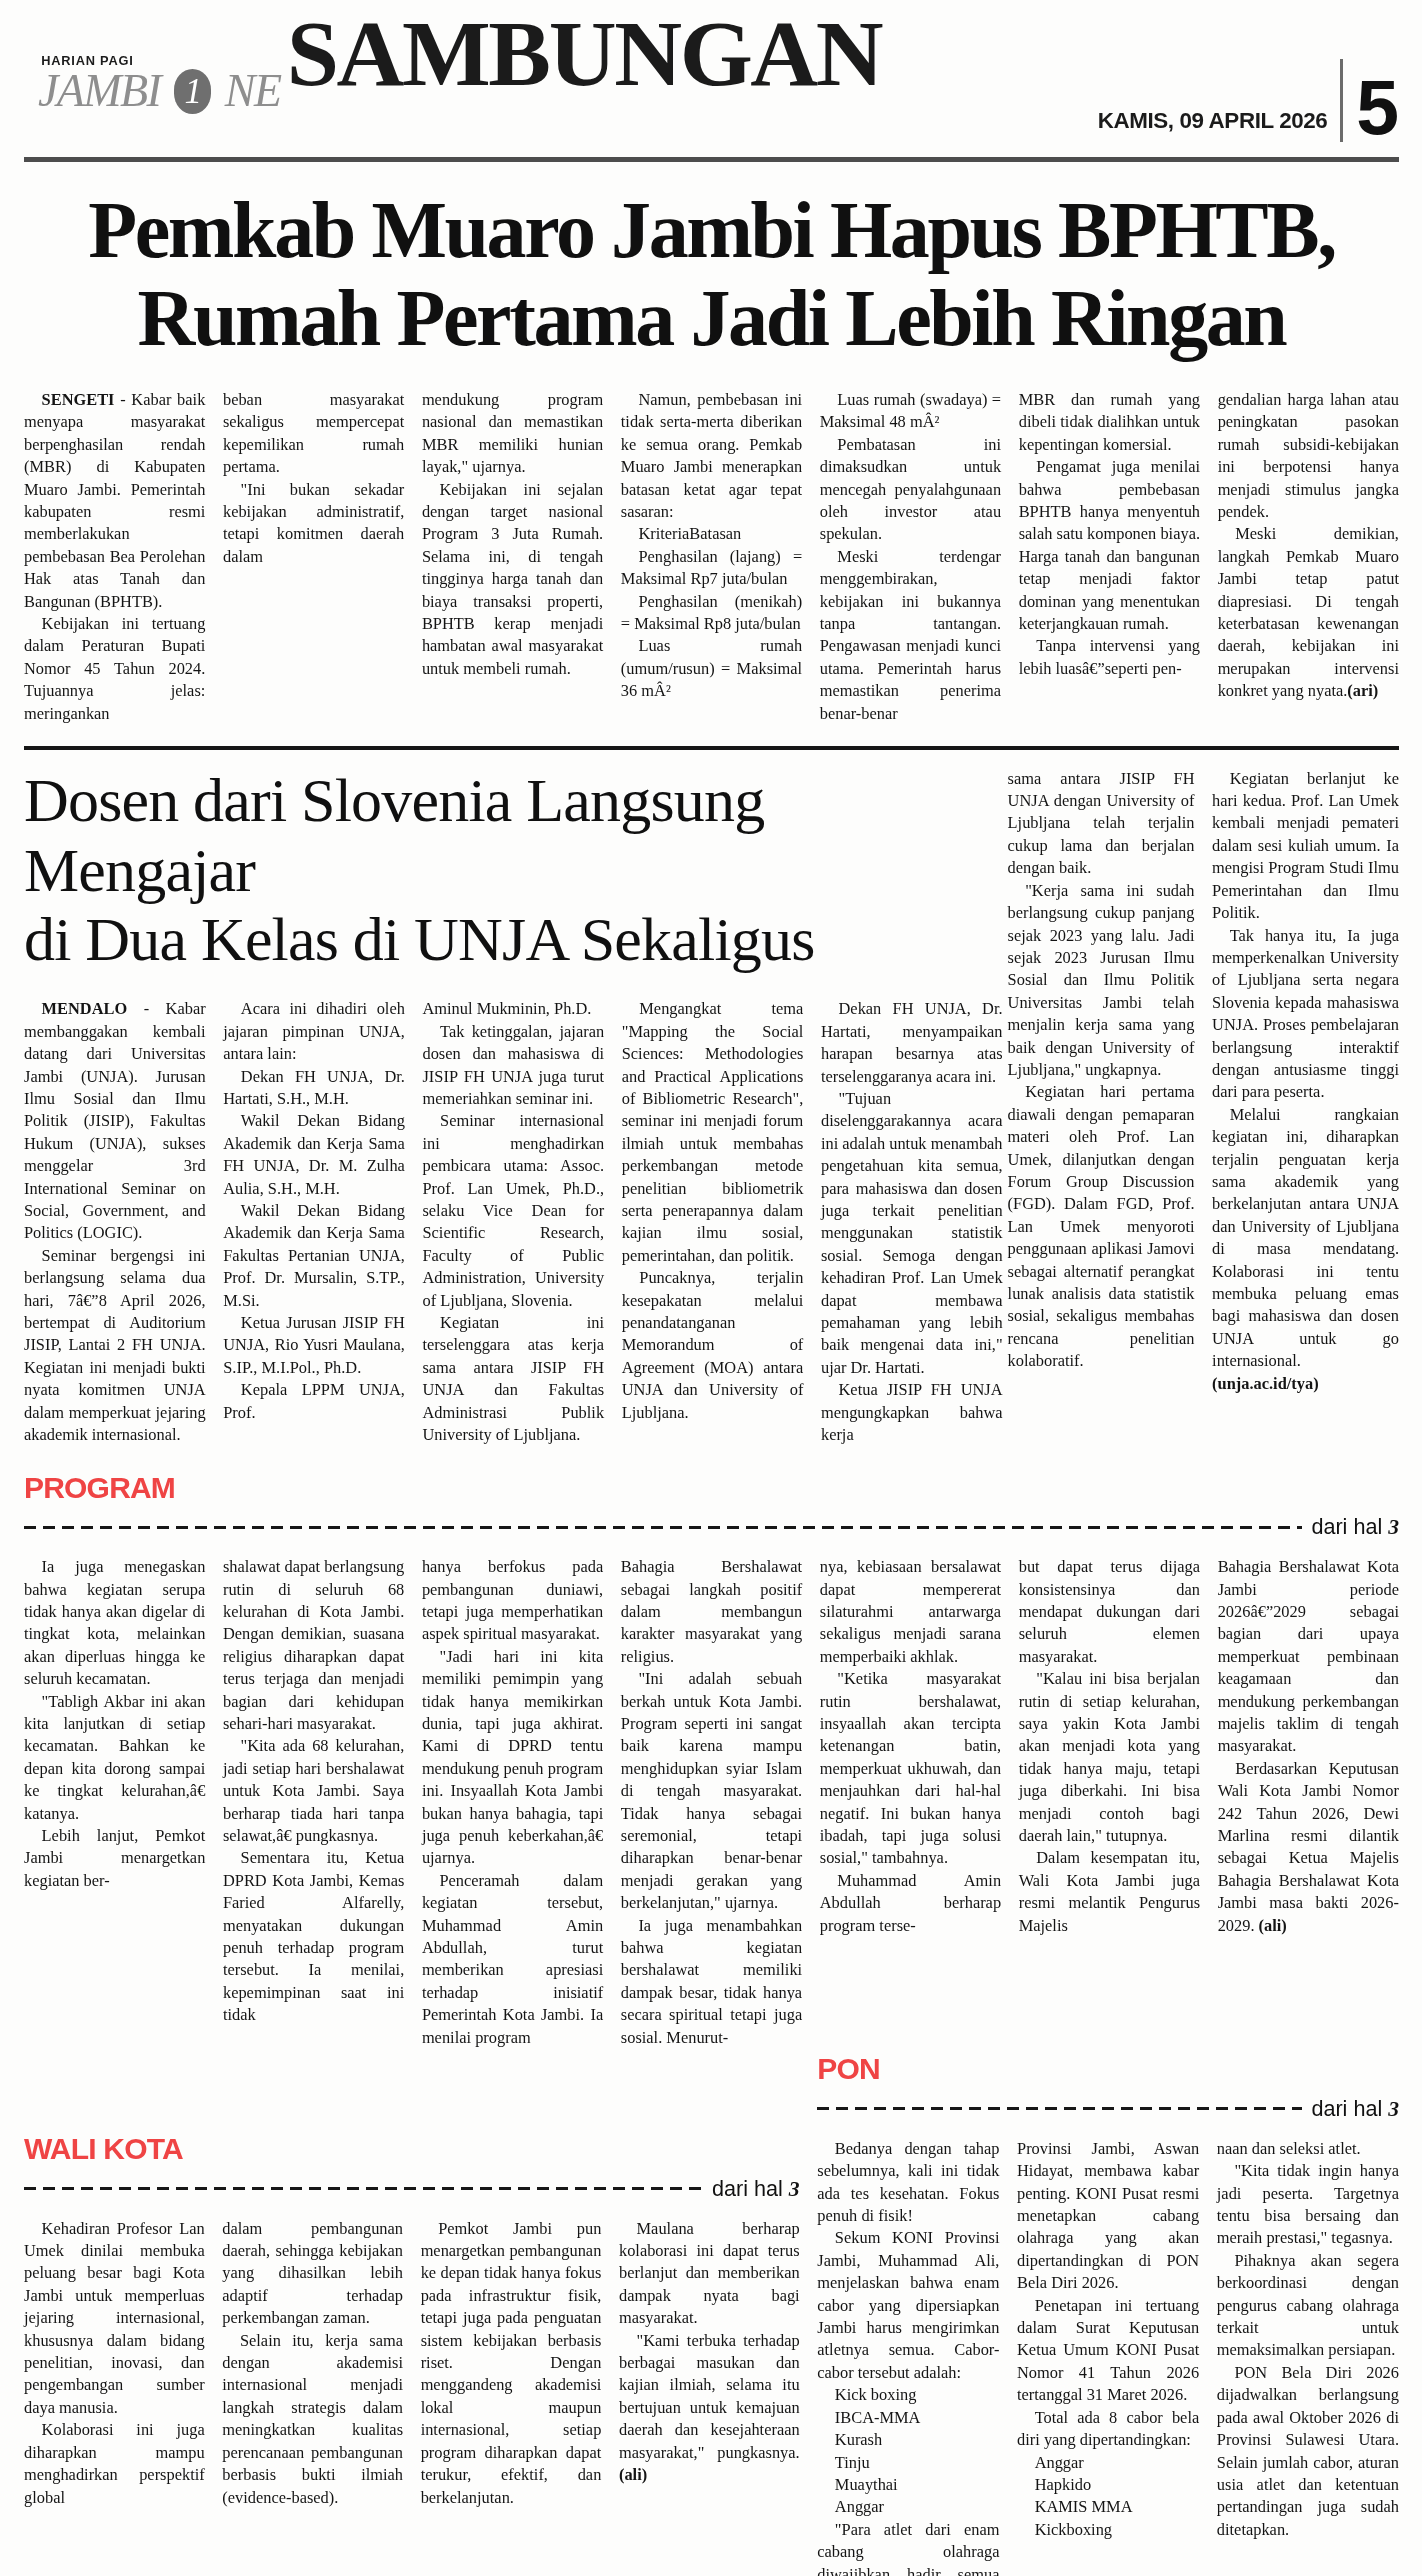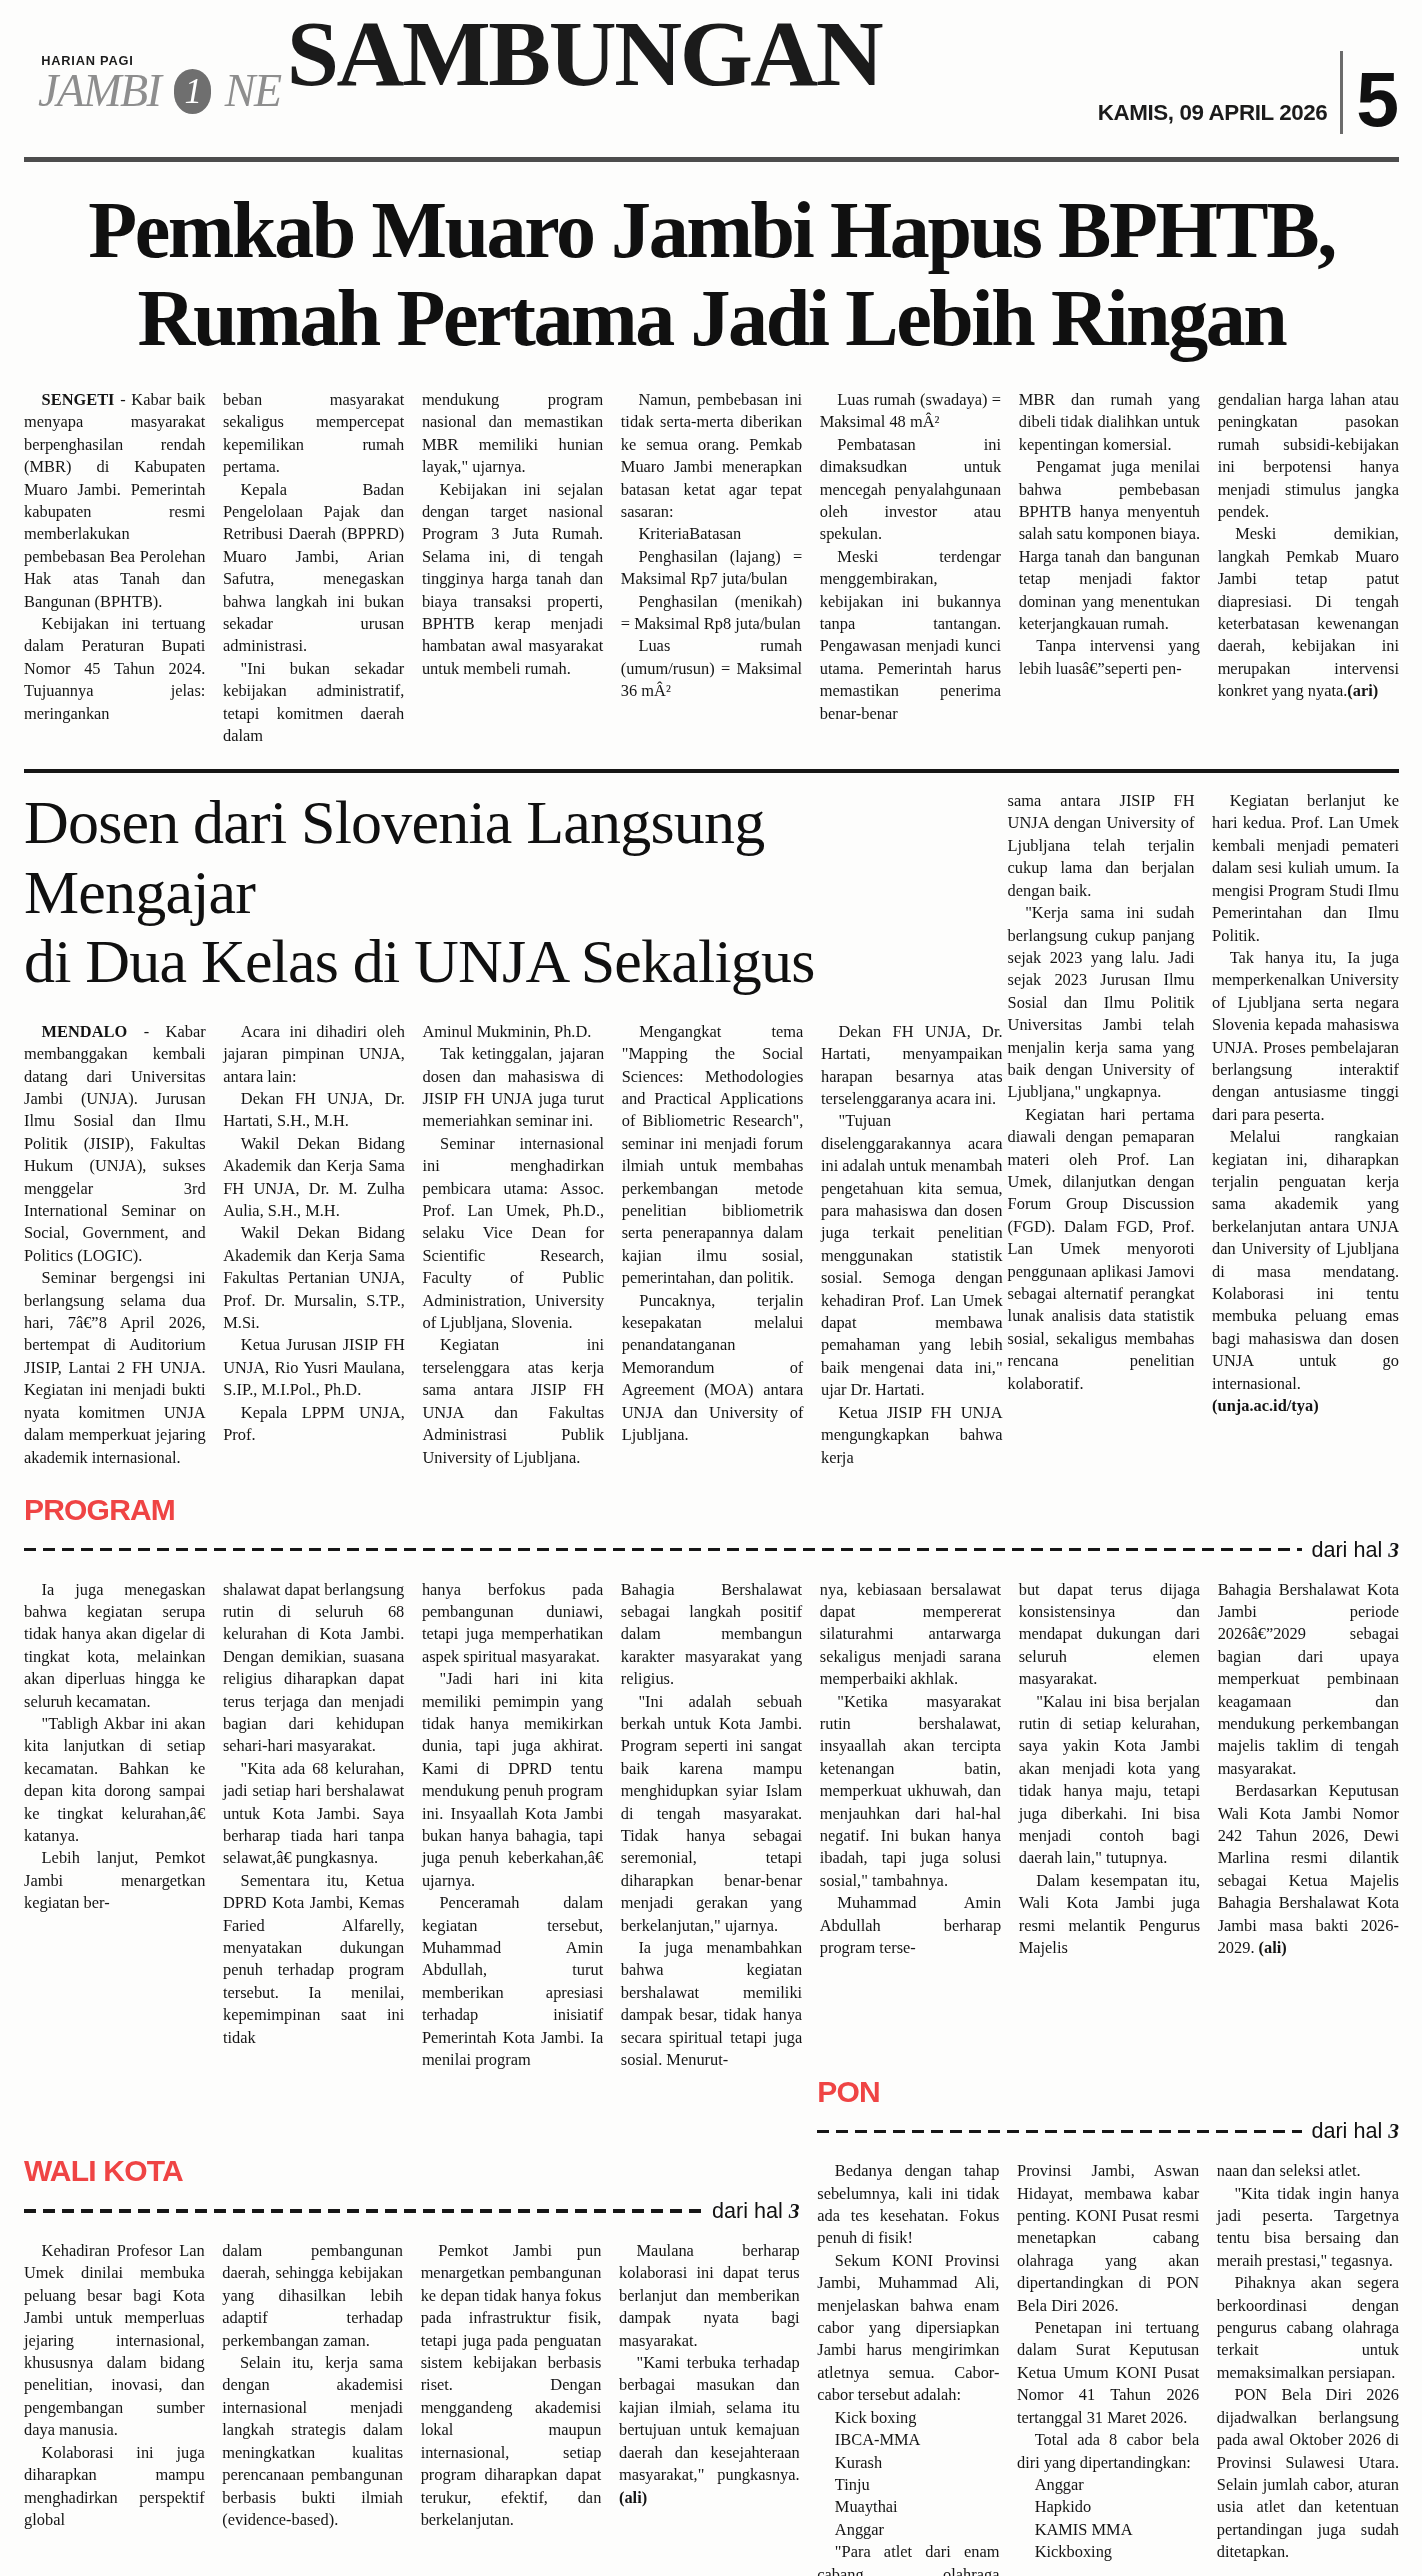--- a/index.html
+++ b/index.html
@@ -10,21 +10,21 @@
   .logo-block{position:absolute;left:14px;top:53px;}
   .tagline{font-family:"Liberation Sans",sans-serif;font-weight:700;font-size:12.8px;
            letter-spacing:0.8px;color:#1c1c1c;margin-left:3.2px;}
   .logo-row{display:flex;align-items:center;font-style:italic;font-weight:400;
             font-size:46px;line-height:1;color:#8e8e8e;letter-spacing:-1.6px;gap:13px;}
   .logo-one{display:inline-flex;align-items:center;justify-content:center;width:37px;height:45px;
             background:#6f6f6f;border-radius:50% / 46%;color:#fff;font-size:35px;margin:0 0.8px;
             font-style:italic;flex:0 0 auto;}
   .banner{position:absolute;left:560px;top:1.6px;transform:translateX(-50%);margin:0;
           font-size:94px;line-height:1.1;font-weight:700;letter-spacing:-2.4px;color:#1b1b1b;white-space:nowrap;}
-  .head-right{position:absolute;right:0;bottom:23px;display:flex;align-items:flex-end;gap:12.8px;}
+  .head-right{position:absolute;right:0;bottom:15px;display:flex;align-items:flex-end;gap:12.8px;}
   .pub-date{font-family:"Liberation Sans",sans-serif;font-weight:700;font-size:22.4px;
             letter-spacing:-0.4px;margin-bottom:8px;color:#1b1b1b;}
   .page-bar{width:3.2px;height:83px;background:#6b6b6b;}
   .page-num{font-family:"Liberation Sans",sans-serif;font-weight:700;font-size:77px;line-height:.88;color:#111;}
   
   .headline1{text-align:center;font-weight:700;font-size:80px;line-height:1.1;
              letter-spacing:-2.4px;margin:24px 0 27px;color:#101010;}
   .cols{display:flex;gap:17.6px;}
   .col{flex:1 1 0;min-width:0;}
   .para{margin:0;font-size:16.4px;line-height:22.4px;text-align:justify;text-indent:17.6px;}
@@ -76,21 +76,20 @@
 
   <section>
     <h2 class="headline1"><span>Pemkab Muaro Jambi Hapus BPHTB,</span><br><span>Rumah Pertama Jadi Lebih Ringan</span></h2>
     <div class="cols">
         <div class="col">
           <p class="para"><b>SENGETI</b> - Kabar baik menyapa masyarakat berpenghasilan rendah (MBR) di Kabupaten Muaro Jambi. Pemerintah kabupaten resmi memberlakukan pembebasan Bea Perolehan Hak atas Tanah dan Bangunan (BPHTB).</p>
           <p class="para">Kebijakan ini tertuang dalam Peraturan Bupati Nomor 45 Tahun 2024. Tujuannya jelas: meringankan</p>
         </div>
         <div class="col">
           <p class="para cont">beban masyarakat sekaligus mempercepat kepemilikan rumah pertama.</p>
-          <p class="para">Kepala Badan Pengelolaan Pajak dan Retribusi Daerah (BPPRD) Muaro Jambi, Arian Safutra, menegaskan bahwa langkah ini bukan sekadar urusan administrasi.</p>
           <p class="para">"Ini bukan sekadar kebijakan administratif, tetapi komitmen daerah dalam</p>
         </div>
         <div class="col">
           <p class="para cont">mendukung program nasional dan memastikan MBR memiliki hunian layak," ujarnya.</p>
           <p class="para">Kebijakan ini sejalan dengan target nasional Program 3 Juta Rumah. Selama ini, di tengah tingginya harga tanah dan biaya transaksi properti, BPHTB kerap menjadi hambatan awal masyarakat untuk membeli rumah.</p>
         </div>
         <div class="col">
           <p class="para">Namun, pembebasan ini tidak serta-merta diberikan ke semua orang. Pemkab Muaro Jambi menerapkan batasan ketat agar tepat sasaran:</p>
           <p class="para">KriteriaBatasan</p>
           <p class="para">Penghasilan (lajang) = Maksimal Rp7 juta/bulan</p>

